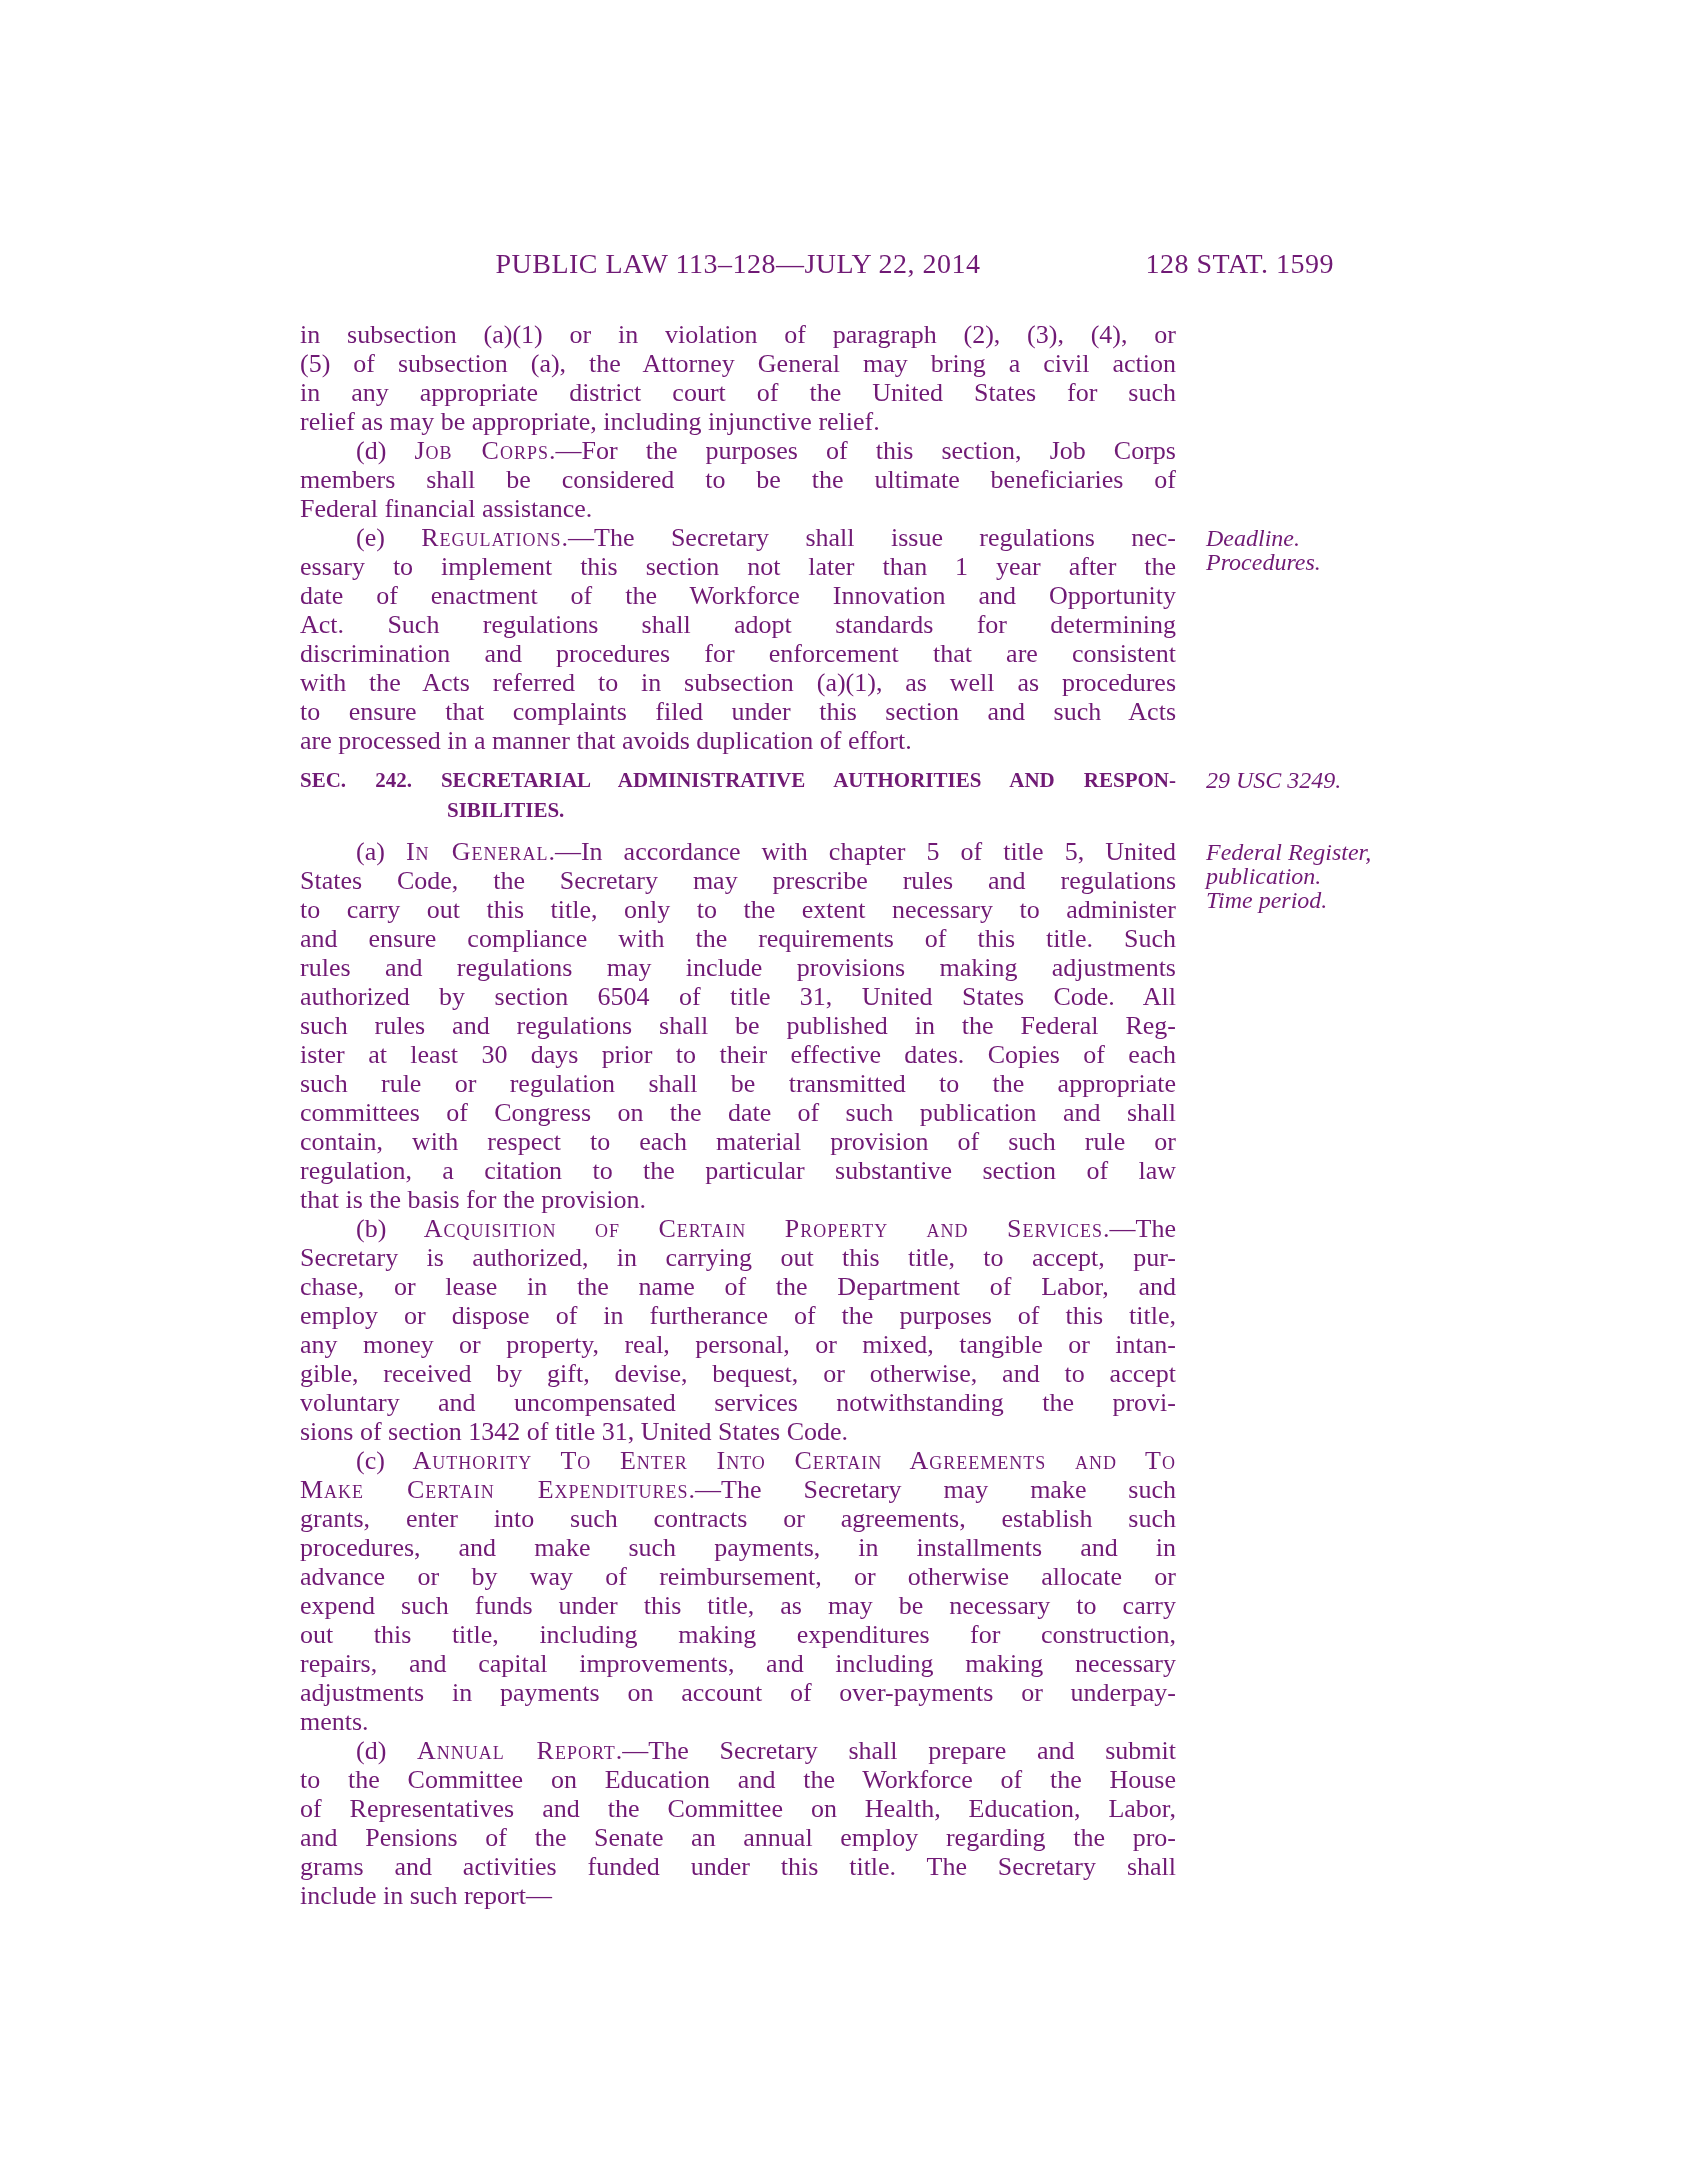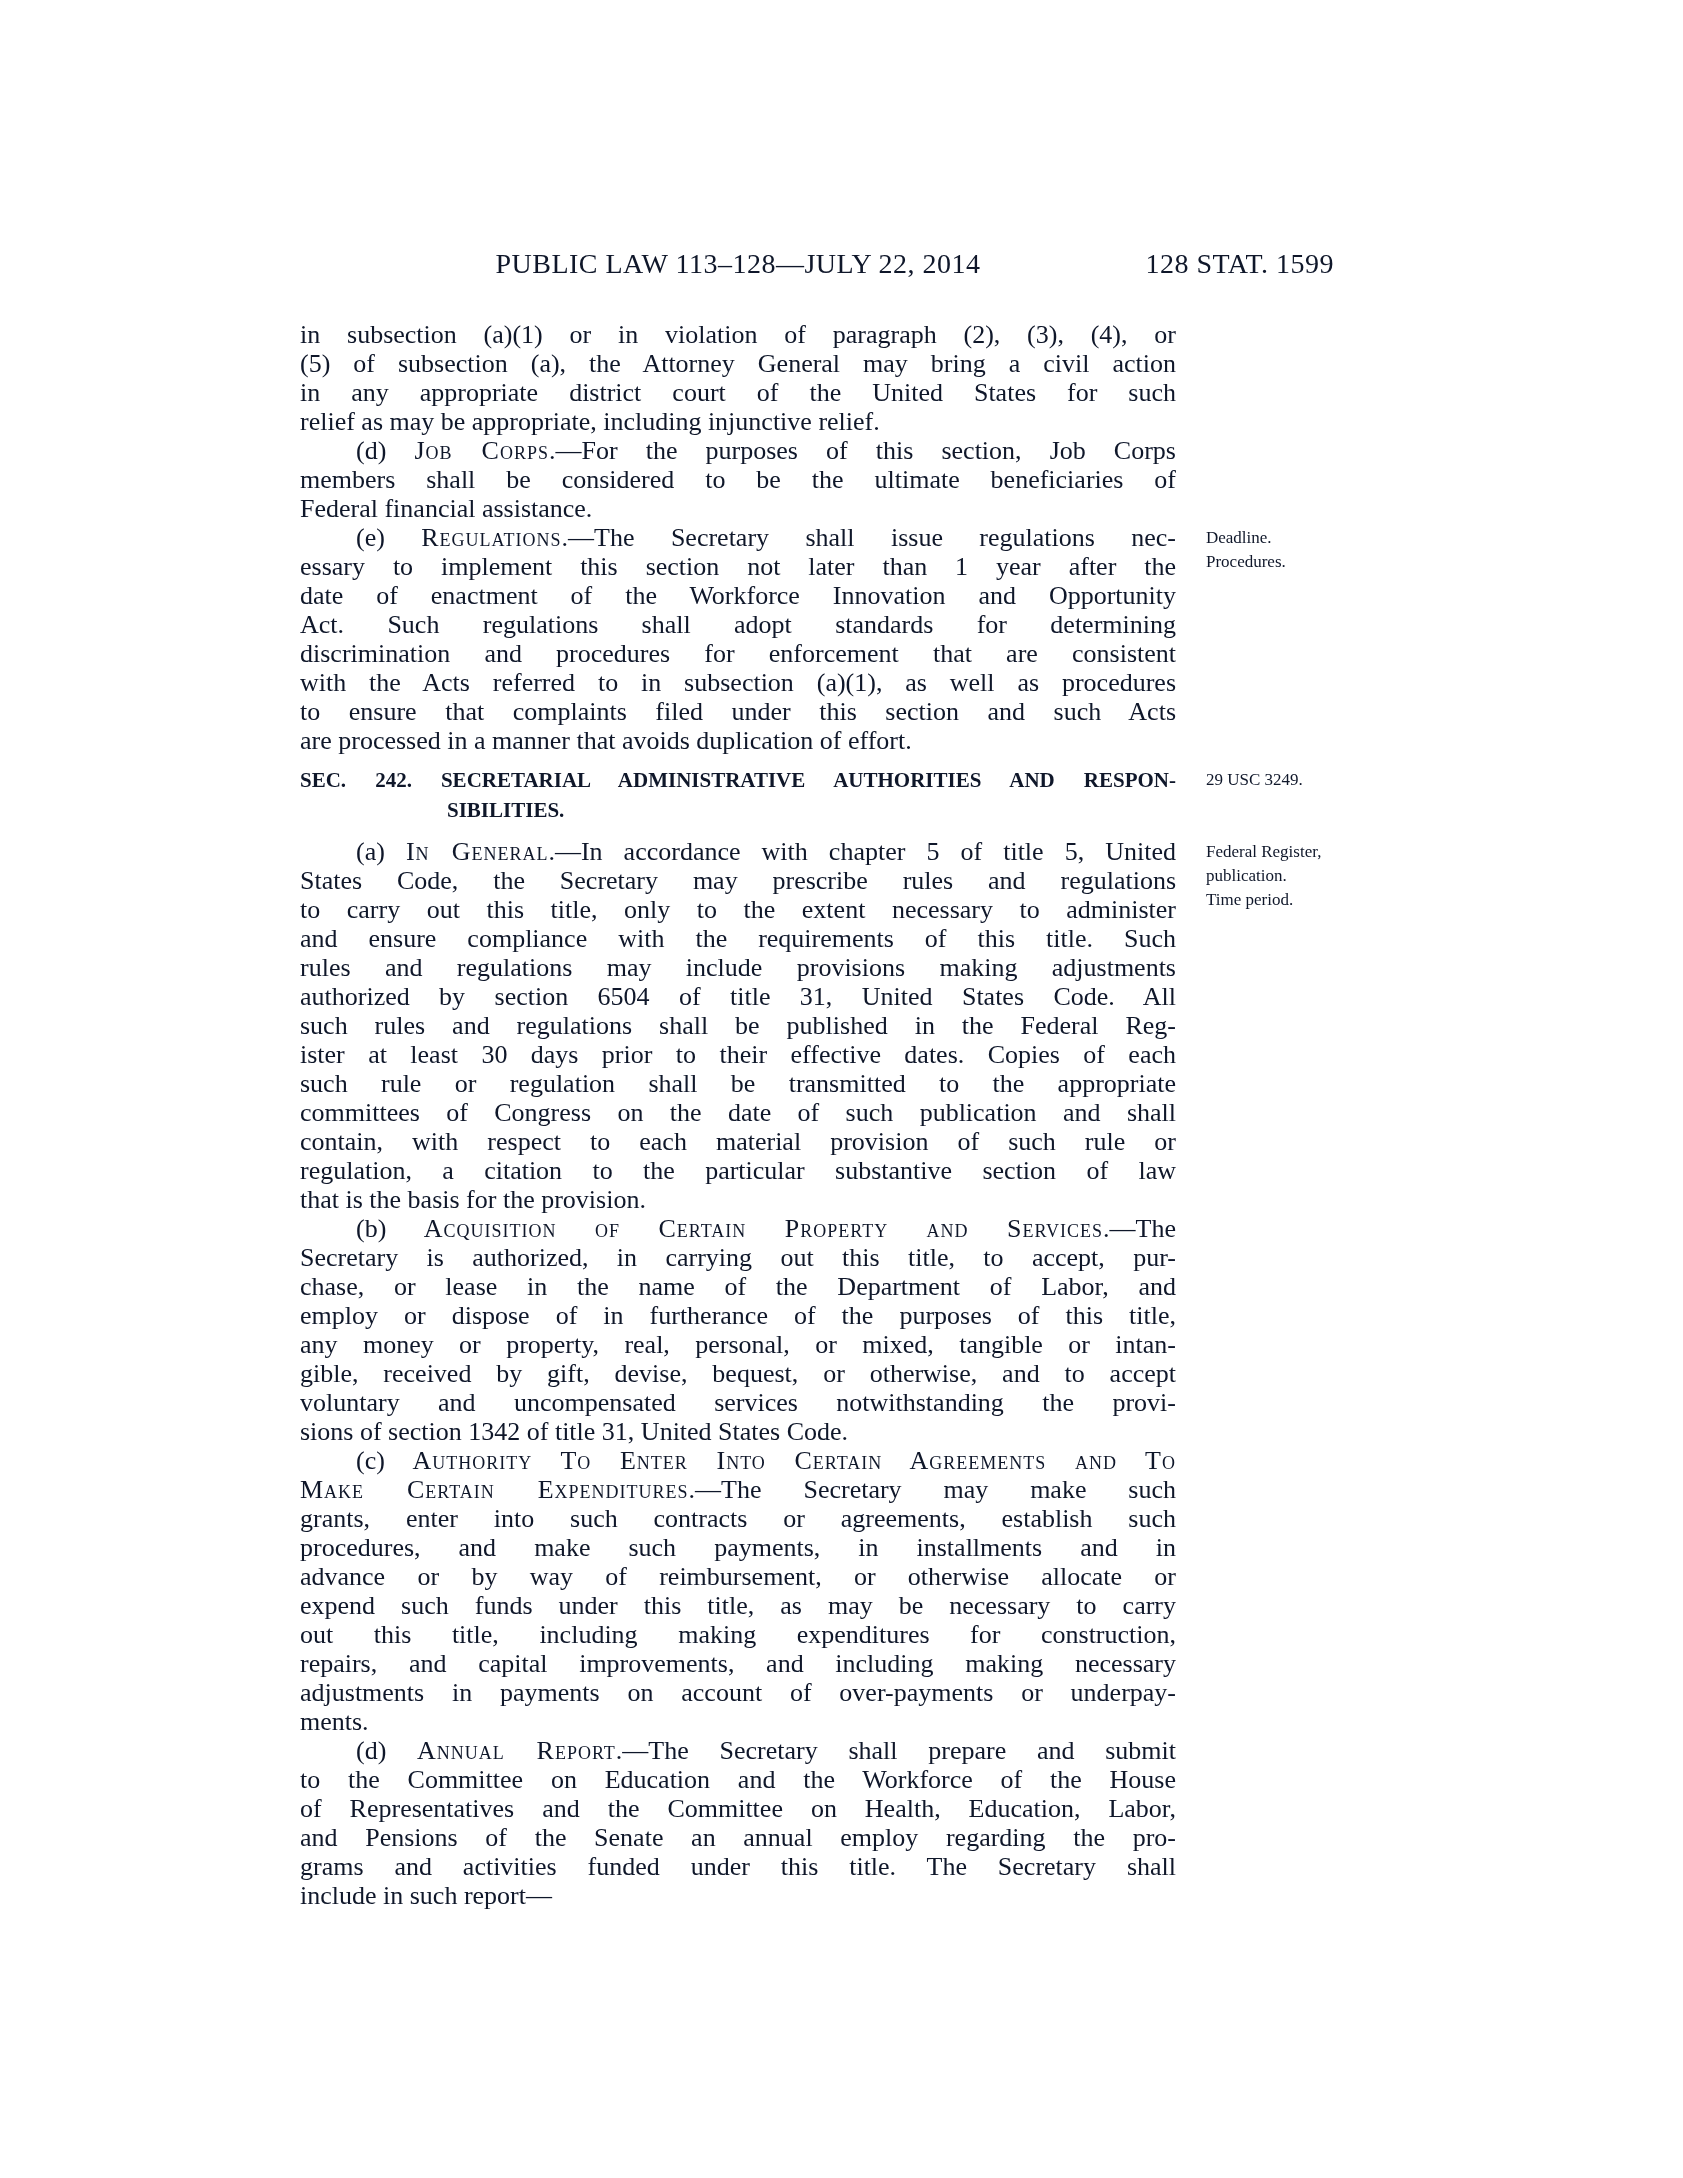--- a/index.html
+++ b/index.html
@@ -1,21 +1,21 @@
 <!DOCTYPE html>
 <html><head>
 <meta charset="utf-8">
 <style>
   html, body { margin: 0; padding: 0; background: #ffffff; }
   .page {
     position: relative;
     width: 1683px;
     height: 2178px;
     background: #ffffff;
-    color: #0f172a;
+    color: #701a75;
     font-family: "Liberation Serif", "DejaVu Serif", serif;
     overflow: hidden;
   }
   .header-law {
     position: absolute;
     top: 248px; left: 300px; width: 876px;
     text-align: center;
     font-size: 28px; line-height: 32px;
     letter-spacing: 0.5px;
     white-space: nowrap;
@@ -39,23 +39,24 @@
     font-size: 21px;
     line-height: 30px;
     margin: 10px 0 12px 0;
   }
   .line { text-align: justify; text-align-last: justify; }
   .line.last { text-align-last: left; }
   .sc { font-variant-caps: small-caps; letter-spacing: 1px; }
   .note {
     position: absolute;
     left: 906px; top: 3px; width: 267px;
-    font-size: 17px; line-height: 24px;
+    font-size: 24px; line-height: 24px;
     font-weight: normal;
     text-align: left;
+    font-style: italic;
   }
   .note .note-line { text-align: left; text-align-last: left; }
 </style>
 </head>
 <body>
 
 <div class="page">
   <div class="header-law">PUBLIC LAW 113–128—JULY 22, 2014</div>
   <div class="header-stat">128 STAT. 1599</div>
   <div class="text-column">

